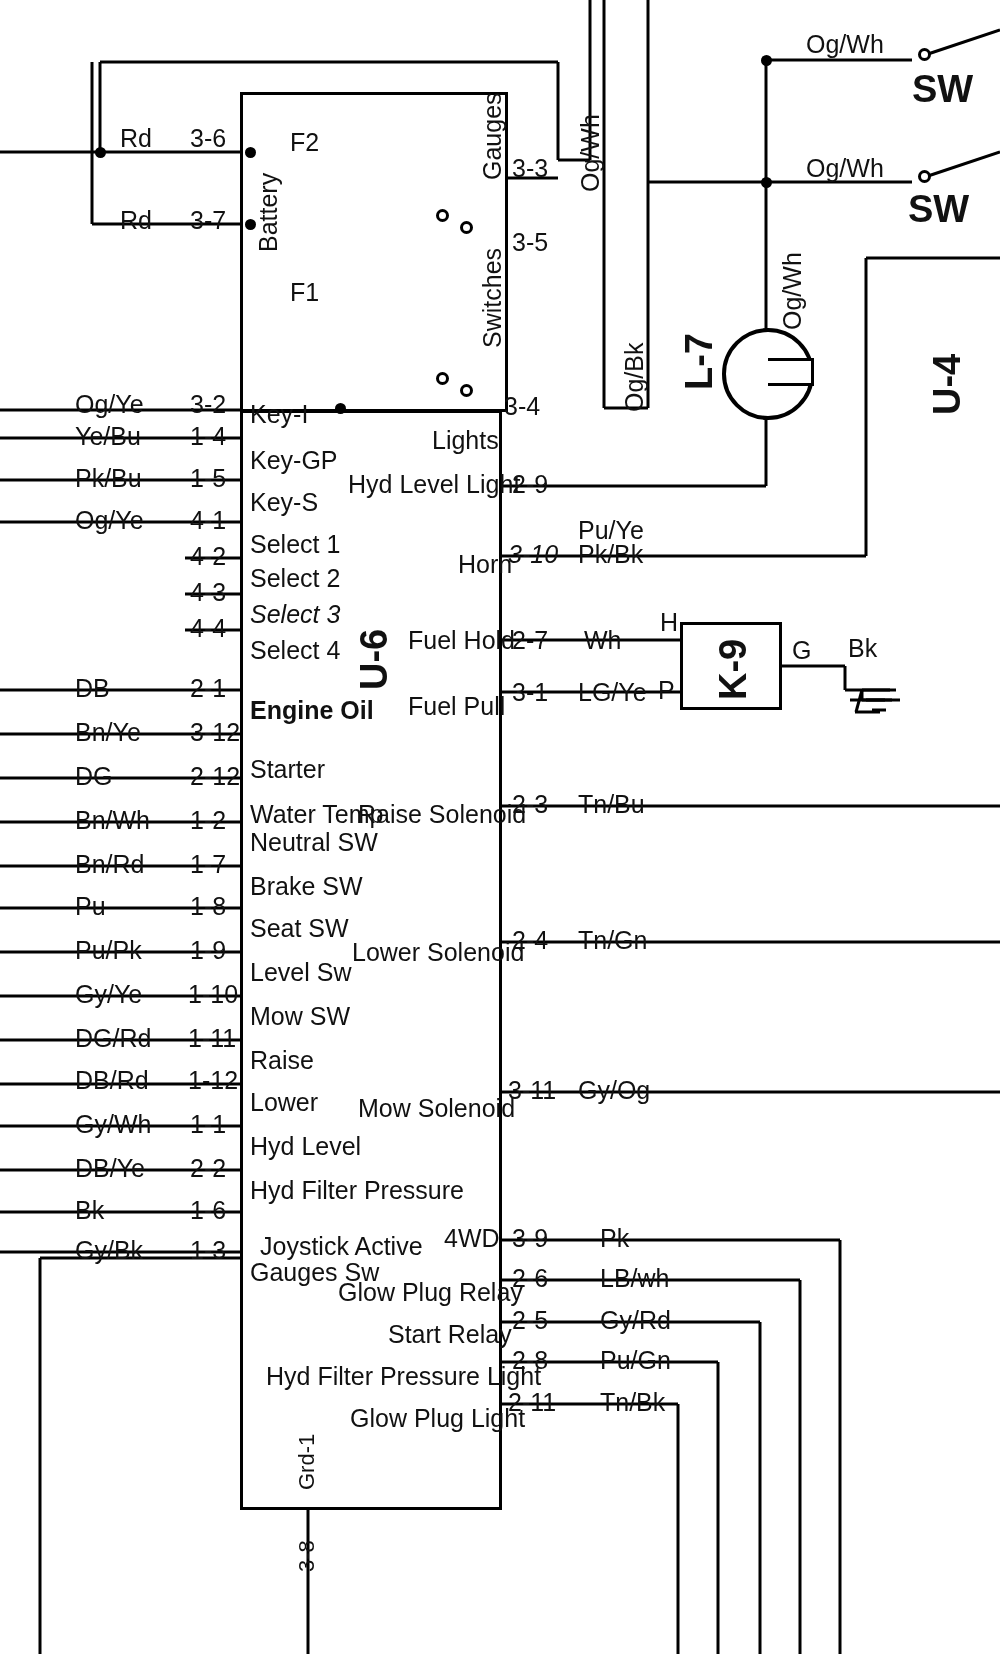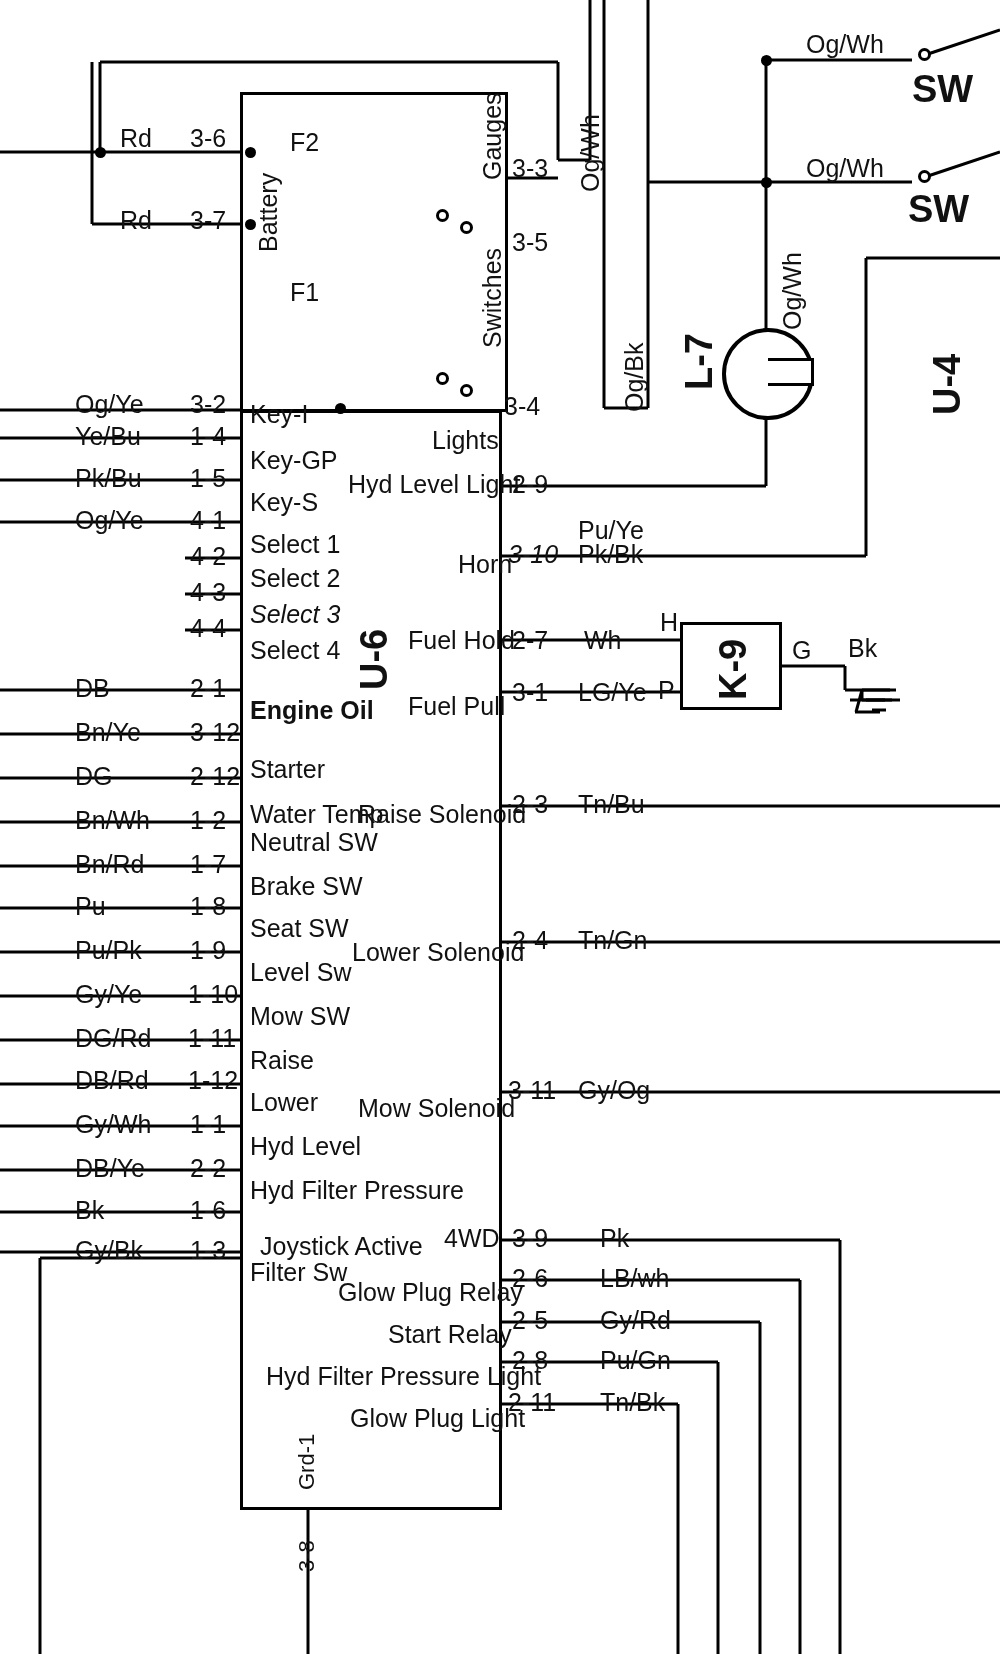--- a/index.html
+++ b/index.html
@@ -340,21 +340,21 @@
     <div class="lbl" style="left:250px; top:22px;">Hyd Filter Pressure</div>
   </div>
   <div style="position:absolute; left:0; top:1198px;">
     <div class="lbl" style="left:75px; top:0;">Bk</div>
     <div class="lbl pin" style="left:190px; top:0;">1-6</div>
     <div class="lbl" style="left:250px; top:36px;margin-left:10px;">Joystick Active</div>
   </div>
   <div style="position:absolute; left:0; top:1238px;">
     <div class="lbl" style="left:75px; top:0;">Gy/Bk</div>
     <div class="lbl pin" style="left:190px; top:0;">1-3</div>
-    <div class="lbl" style="left:250px; top:22px;">Filter Sw</div>
+    <div class="lbl" style="left:250px; top:22px;">Gauges Sw</div>
   </div>
 
   <div style="position:absolute; left:0; top:472px;">
     <div class="lbl" style="left:348px; top:0;">Hyd Level Light</div>
     <div class="lbl pin" style="left:512px; top:0;">2-9</div>
     <div class="lbl" style="left:578px; top:8px;margin-top:38px;">Pu/Ye</div>
   </div>
   <div style="position:absolute; left:0; top:542px;">
     <div class="lbl" style="left:458px; top:10px;">Horn</div>
     <div class="lbl pin" style="left:508px; top:0;font-style:italic;">3-10</div>

